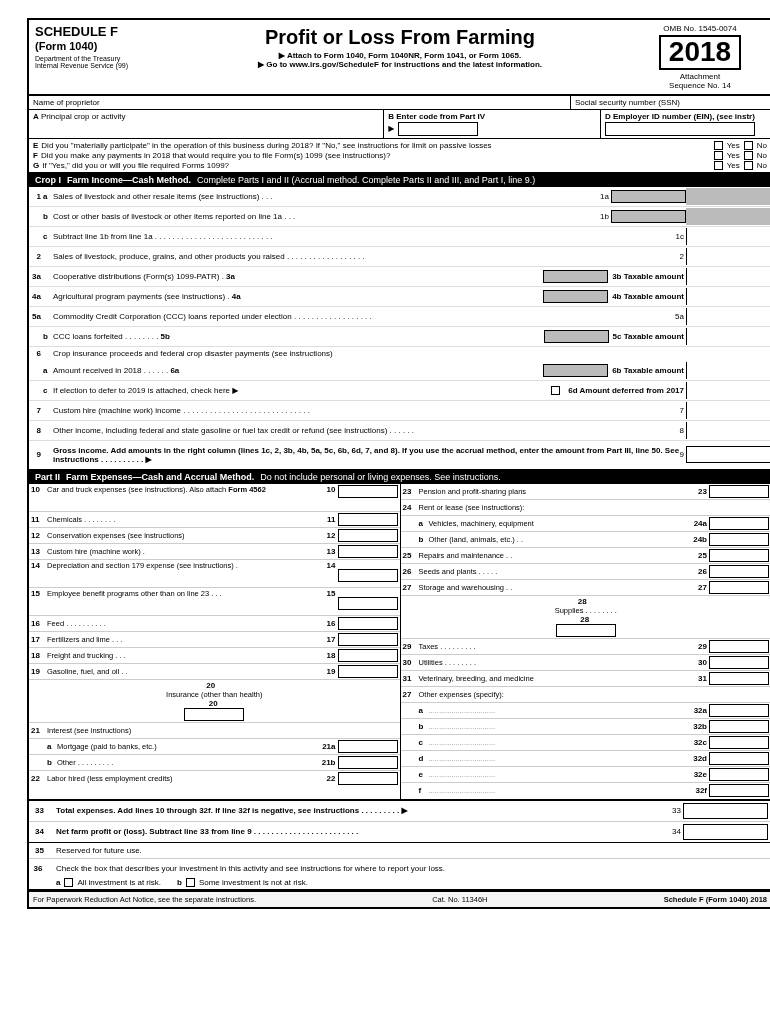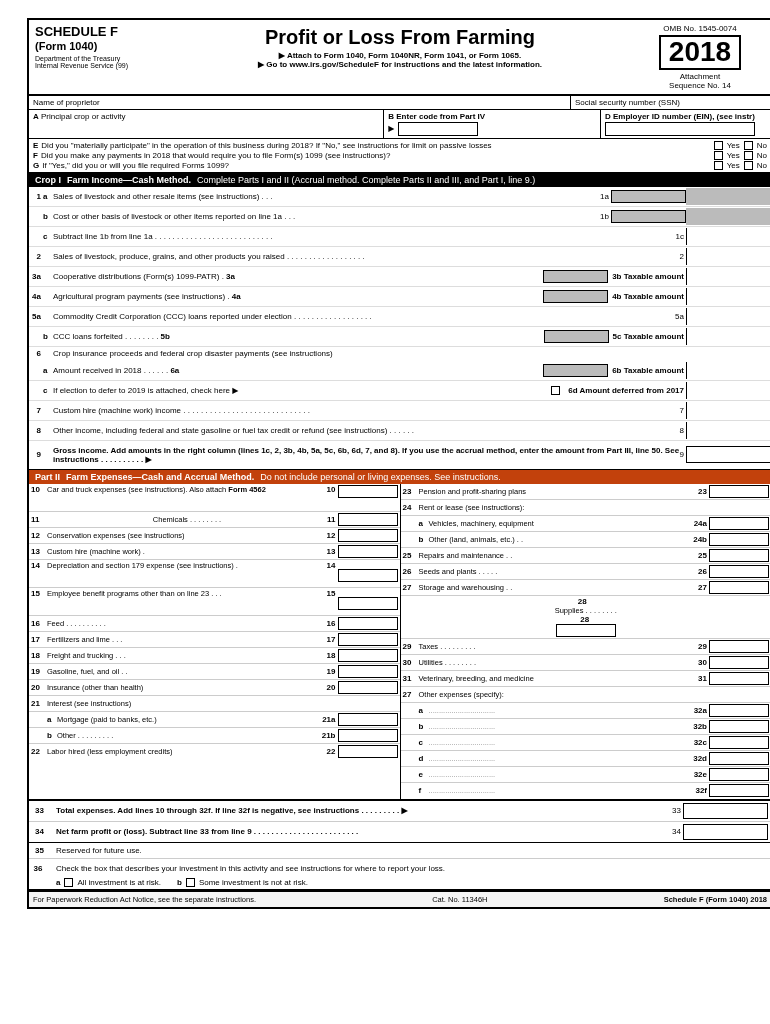--- a/index.html
+++ b/index.html
@@ -214,40 +214,40 @@
 
     <div style="display:flex; align-items:center; min-height:28px; padding:1px 0;">
       <span style="font-weight:bold; min-width:14px; font-size:8px; text-align:right; padding-right:2px;">9</span>
       <span style="min-width:10px; font-size:8px;"></span>
       <span style="flex:1; font-size:8px; font-weight:bold;">Gross income. Add amounts in the right column (lines 1c, 2, 3b, 4b, 5a, 5c, 6b, 6d, 7, and 8). If you use the accrual method, enter the amount from Part III, line 50. See instructions . . . . . . . . . . ▶</span>
       <span style="font-size:8px; margin-right:2px;">9</span>
       <div style="width:85px; height:17px; border:1px solid #000;"></div>
     </div>
   </div>
 
-  <div style="background:#c2410c; color:#fff; font-weight:bold; font-size:9px; padding:2px 6px; display:flex; align-items:center; gap:6px;">
+  <div style="background:#000000; color:#fff; font-weight:bold; font-size:9px; padding:2px 6px; display:flex; align-items:center; gap:6px;">
     <span>Part II</span>
     <span>Farm Expenses—Cash and Accrual Method.</span>
     <span style="font-weight:normal;">Do not include personal or living expenses. See instructions.</span>
   </div>
 
   <div style="display:flex; border-bottom:1px solid #000;">
 
     <div style="flex:1; border-right:1px solid #000;">
 
       <div style="display:flex; align-items:flex-start; min-height:28px; border-bottom:1px solid #ccc; padding:1px 2px;">
         <span style="font-weight:bold; min-width:16px; font-size:8px;">10</span>
         <span style="flex:1; font-size:7.5px;">Car and truck expenses (see instructions). Also attach <b>Form 4562</b></span>
         <span style="font-size:8px; font-weight:bold; margin-right:2px;">10</span>
         <div style="border:1px solid #000; width:60px; height:13px;"></div>
       </div>
 
       <div style="display:flex; align-items:center; min-height:16px; border-bottom:1px solid #ccc; padding:1px 2px;">
         <span style="font-weight:bold; min-width:16px; font-size:8px;">11</span>
-        <span style="flex:1; font-size:7.5px;text-align:center;">Chemicals . . . . . . . .</span>
+        <span style="flex:1; font-size:7.5px;">Chemicals . . . . . . . .</span>
         <span style="font-size:8px; font-weight:bold; margin-right:2px;">11</span>
         <div style="border:1px solid #000; width:60px; height:13px;"></div>
       </div>
 
       <div style="display:flex; align-items:center; min-height:16px; border-bottom:1px solid #ccc; padding:1px 2px;">
         <span style="font-weight:bold; min-width:16px; font-size:8px;">12</span>
         <span style="flex:1; font-size:7.5px;">Conservation expenses (see instructions)</span>
         <span style="font-size:8px; font-weight:bold; margin-right:2px;">12</span>
         <div style="border:1px solid #000; width:60px; height:13px;"></div>
       </div>
@@ -294,21 +294,21 @@
         <div style="border:1px solid #000; width:60px; height:13px;"></div>
       </div>
 
       <div style="display:flex; align-items:center; min-height:16px; border-bottom:1px solid #ccc; padding:1px 2px;">
         <span style="font-weight:bold; min-width:16px; font-size:8px;">19</span>
         <span style="flex:1; font-size:7.5px;">Gasoline, fuel, and oil . .</span>
         <span style="font-size:8px; font-weight:bold; margin-right:2px;">19</span>
         <div style="border:1px solid #000; width:60px; height:13px;"></div>
       </div>
 
-      <div style="display:flex; align-items:center; min-height:16px; border-bottom:1px solid #ccc; padding:1px 2px;">
+      <div style="display:flex; align-items:center; min-height:16px; border-bottom:1px solid #ccc; padding:1px 2px;flex-direction:column;">
         <span style="font-weight:bold; min-width:16px; font-size:8px;">20</span>
         <span style="flex:1; font-size:7.5px;">Insurance (other than health)</span>
         <span style="font-size:8px; font-weight:bold; margin-right:2px;">20</span>
         <div style="border:1px solid #000; width:60px; height:13px;"></div>
       </div>
 
       <div style="display:flex; align-items:center; min-height:16px; border-bottom:1px solid #ccc; padding:1px 2px;">
         <span style="font-weight:bold; min-width:16px; font-size:8px;">21</span>
         <span style="flex:1; font-size:7.5px;">Interest (see instructions)</span>
       </div>

